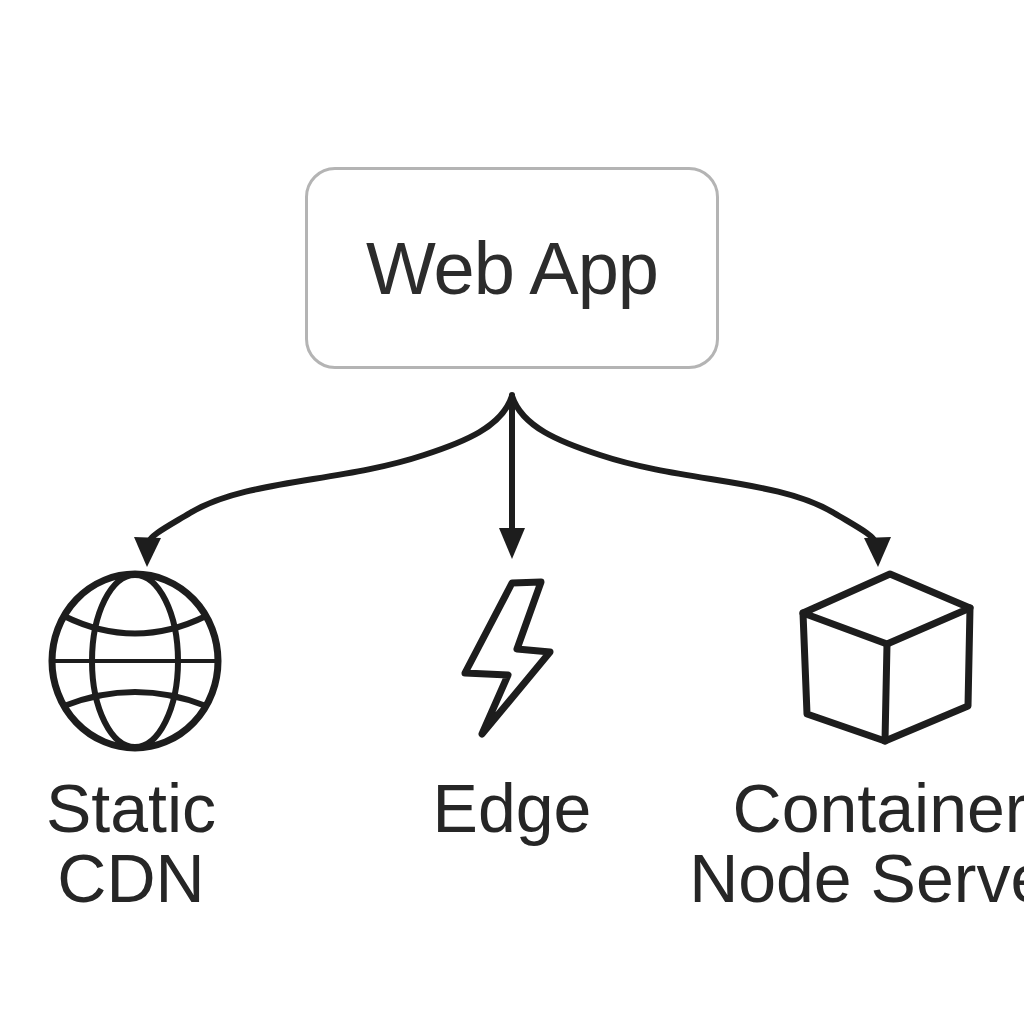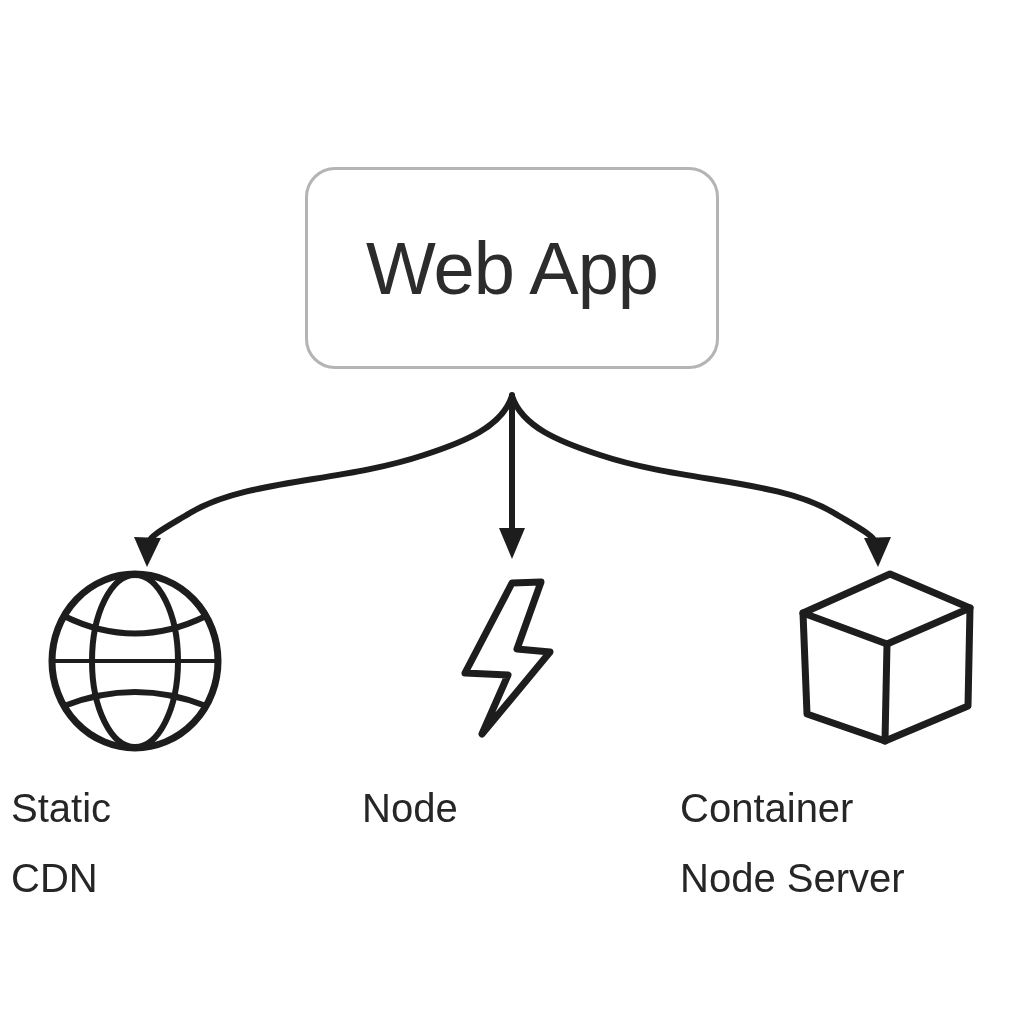--- a/index.html
+++ b/index.html
@@ -33,22 +33,22 @@
     white-space:nowrap;
   }
   svg.layer{position:absolute;left:0;top:0;pointer-events:none;}
   .icon{position:absolute;}
   .icon-globe{left:45px;top:555px;}
   .icon-bolt{left:440px;top:555px;}
   .icon-cube{left:790px;top:550px;}
   .node-label{
     position:absolute;
     top:762px;
-    text-align:left;
-    font-size:40px;
+    text-align:center;
+    font-size:68px;
     line-height:70px;
     color:var(--text);
     white-space:nowrap;
   }
   .node-label .line{white-space:nowrap;}
   .label-left{left:11px;width:240px;}
   .label-mid{left:362px;width:300px;}
   .label-right{left:680px;width:400px;}
   .stroke{fill:none;stroke:var(--ink);stroke-linecap:round;stroke-linejoin:round;}
   .fill{fill:var(--ink);stroke:none;}
@@ -97,21 +97,21 @@
     <path class="stroke" stroke-width="7" d="M13 52 L17 153 L95 180 L178 145 L180 47"></path>
     <path class="stroke" stroke-width="7" d="M97 83 L95 180"></path>
   </svg>
 
   <div class="node-label label-left">
     <div class="line">Static</div>
     <div class="line">CDN</div>
   </div>
 
   <div class="node-label label-mid">
-    <div class="line">Node</div>
+    <div class="line">Edge</div>
   </div>
 
   <div class="node-label label-right">
     <div class="line">Container</div>
     <div class="line">Node Server</div>
   </div>
 
 </div>
 
 </body></html>

